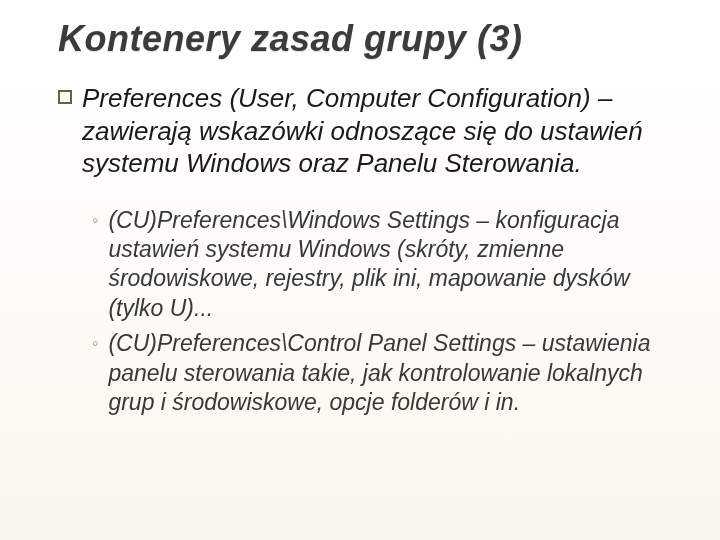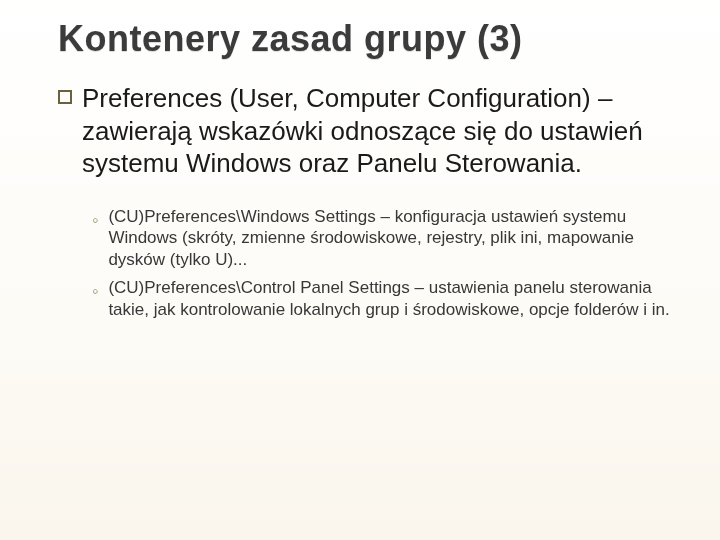--- a/index.html
+++ b/index.html
@@ -11,20 +11,21 @@
     font-family: Arial, Helvetica, sans-serif;
     color: #1a1a1a;
     overflow: hidden;
   }
   .slide {
     width: 720px;
     height: 540px;
     box-sizing: border-box;
     padding: 18px 40px 30px 58px;
     background: linear-gradient(#ffffff 0%, #fdfbf6 60%, #faf6ed 100%);
+    font-style: italic;
   }
   .title {
     font-family: Verdana, Arial, sans-serif;
     font-size: 36px;
     color: #3b3b3b;
     margin: 0 0 22px 0;
     letter-spacing: 0.5px;
     text-shadow: 0 1px 1px rgba(0,0,0,0.15);
   }
   .lvl1 {
@@ -55,21 +56,21 @@
     margin: 0 0 6px 0;
   }
   .lvl2 .bullet {
     flex: 0 0 auto;
     font-size: 18px;
     line-height: 1.2;
     color: #9a8f5e;
     margin: 4px 10px 0 0;
   }
   .lvl2 .text {
-    font-size: 17px;
+    font-size: 23px;
     line-height: 1.28;
     color: #383838;
   }
 </style>
 </head>
 <body>
 
 <div class="slide">
   <h1 class="title">Kontenery zasad grupy (3)</h1>
 

